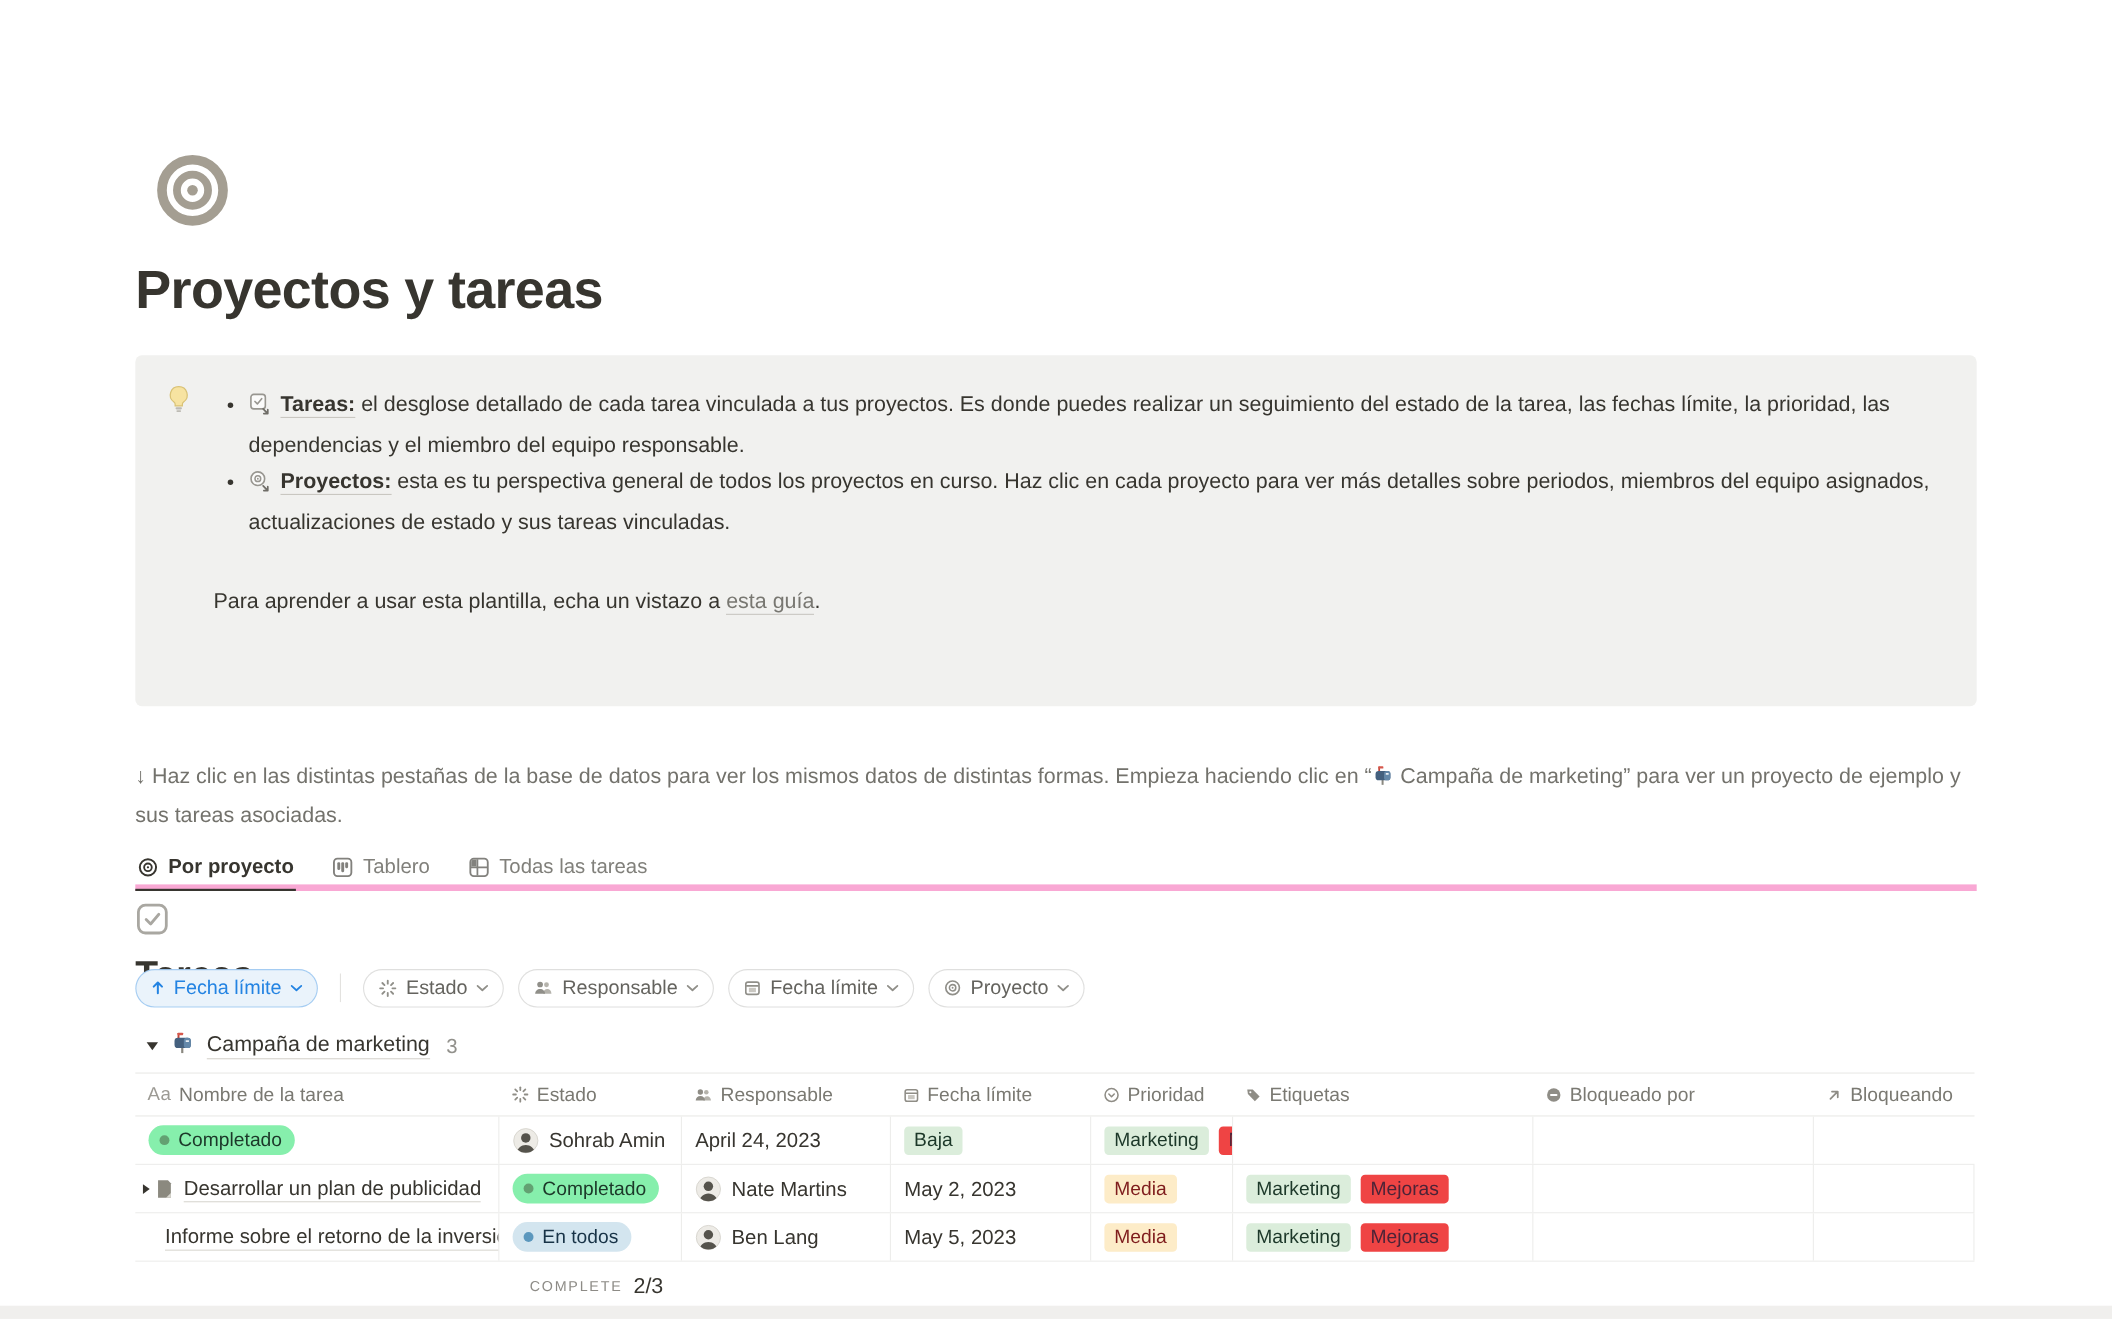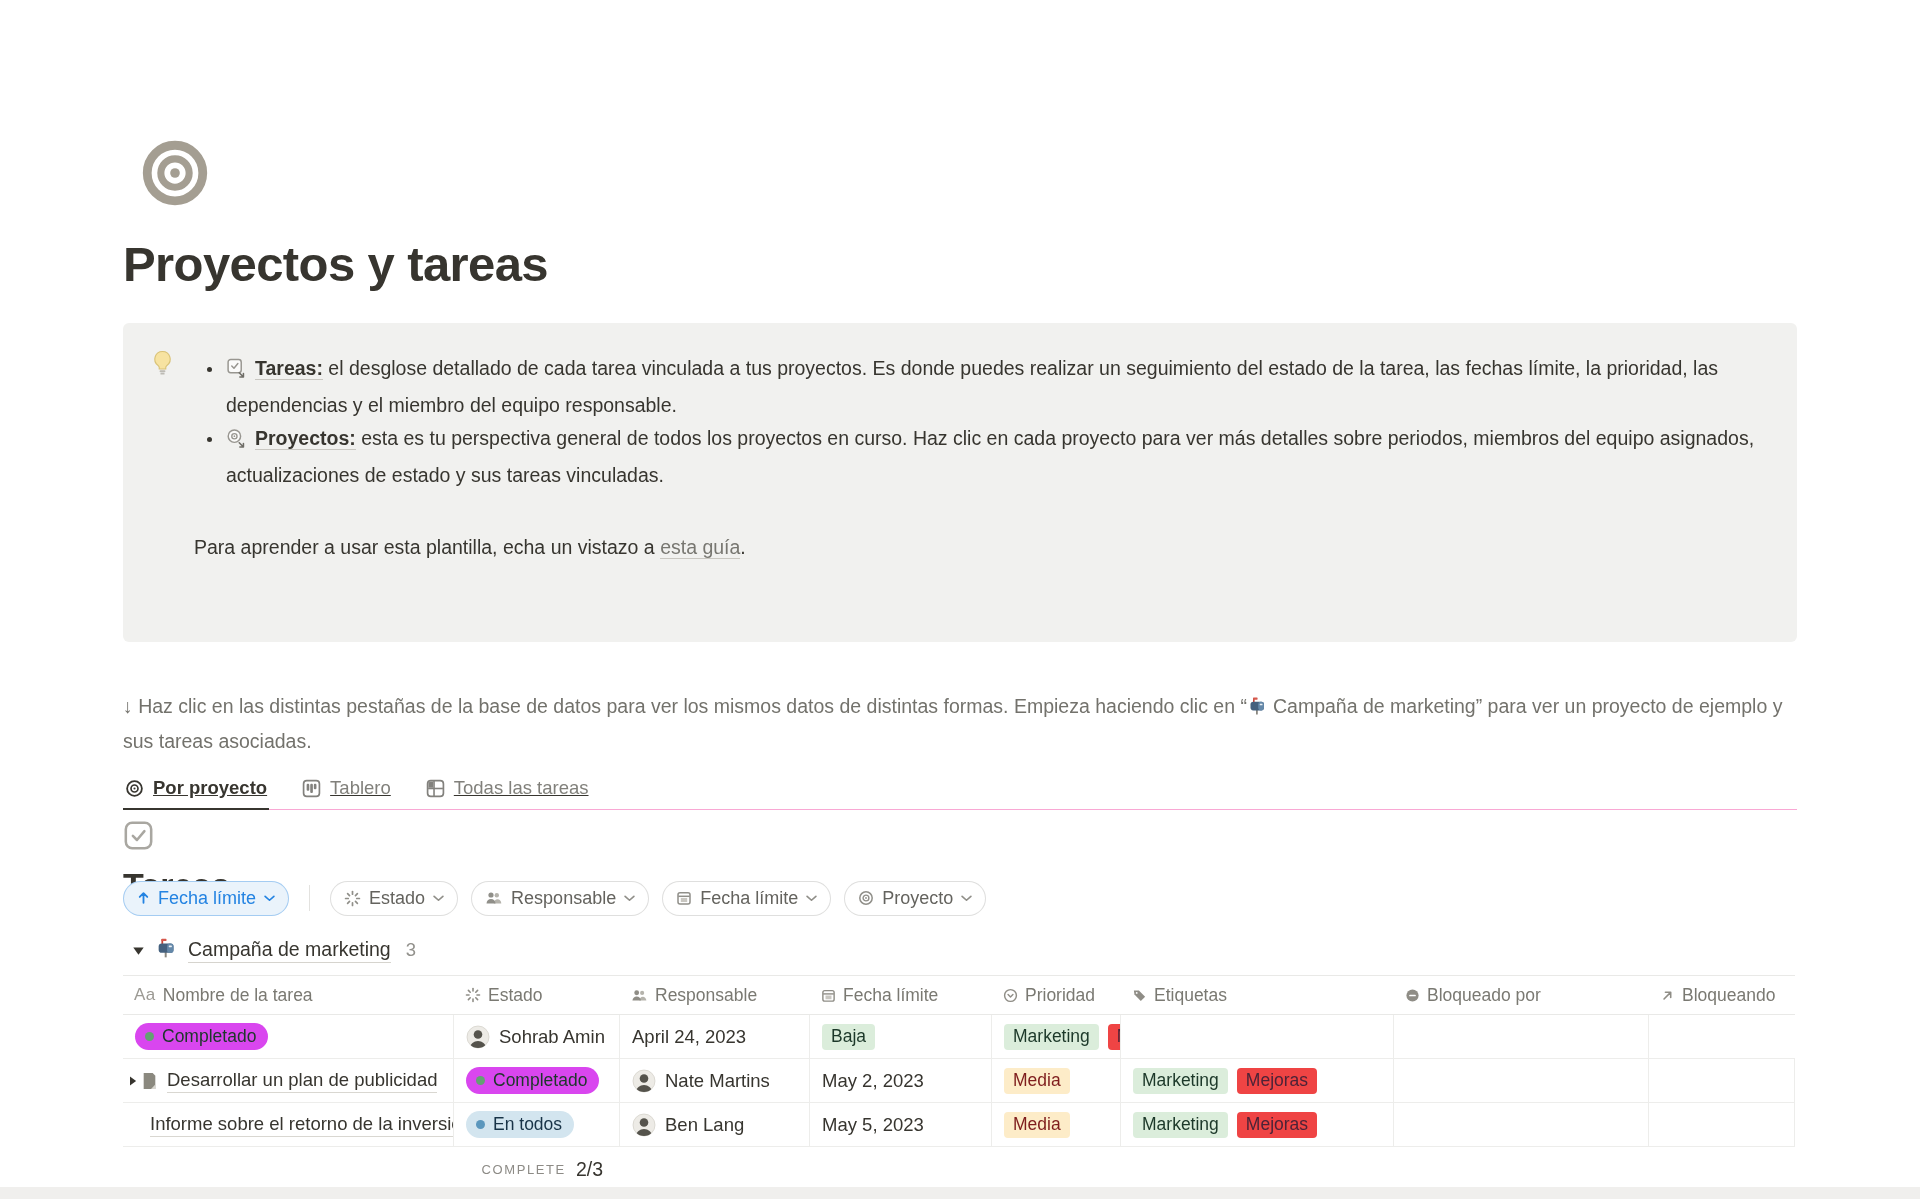--- a/index.html
+++ b/index.html
@@ -24,22 +24,22 @@
   .inline-link{font-weight:600;color:#37352F;text-decoration:none;border-bottom:1px solid #C9C7C1;cursor:pointer;}
   .guide-line{margin-top:39px !important;}
   .gray-link{color:#787771;font-weight:400;border-bottom:1px solid #C9C7C1;cursor:pointer;}
 
   
   .instruction{position:absolute;left:0;top:690px;width:1674px;margin:0;font-size:19.5px;
                line-height:32px;color:#73726C;}
   .mini-mailbox{display:inline-block;vertical-align:-3px;margin:0 4px 0 2px;}
 
   
-  .tabs{position:absolute;left:0;top:768px;width:1674px;height:42px;border-bottom:1px solid #f9a8d4;
-        display:flex;gap:31px;box-sizing:border-box;text-decoration:underline;}
+  .tabs{position:absolute;left:0;top:768px;width:1674px;height:42px;border-bottom:6px solid #f9a8d4;
+        display:flex;gap:31px;box-sizing:border-box;}
   .tab{display:flex;align-items:center;gap:9px;font-size:18.5px;color:#81807B;height:42px;
        box-sizing:border-box;border-bottom:2.5px solid transparent;padding:0 2px;cursor:pointer;}
   .tab.active{color:#37352F;font-weight:600;border-bottom-color:#37352F;}
 
   
   .section-head{position:absolute;left:0;top:820px;display:flex;align-items:flex-start;gap:11px;flex-direction:column;}
   .section-head h2{margin:0;font-size:34px;font-weight:700;}
 
   
   .toolbar{position:absolute;left:0;top:880px;height:36px;display:flex;align-items:center;gap:13px;}
@@ -65,21 +65,21 @@
   .aa{font-size:17px;color:#9C9A94;letter-spacing:0.5px;}
   .trow{height:43px;border-bottom:1px solid #EDEDEB;}
   .td{height:100%;display:flex;align-items:center;padding:0 8px 0 12px;box-sizing:border-box;
       border-right:1px solid #EDEDEB;overflow:hidden;white-space:nowrap;font-size:18.5px;cursor:pointer;}
   .td.name{padding-left:18px;gap:9px;position:relative;}
   .task-name{font-weight:500;border-bottom:1px solid #D9D7D1;padding-bottom:1px;}
   .row-toggle{position:absolute;left:4px;top:50%;transform:translateY(-50%);display:flex;cursor:pointer;}
   .spill{display:inline-flex;align-items:center;gap:8px;height:27px;padding:0 12px 0 10px;
          border-radius:14px;font-size:17.5px;}
   .spill .dot{width:9px;height:9px;border-radius:50%;}
-  .spill.green{background:#d946ef;color:#1C3829;}
+  .spill.green{background:#86efac;color:#1C3829;}
   .spill.green .dot{background:#63A172;}
   .spill.blue{background:#D3E5EF;color:#183347;}
   .spill.blue .dot{background:#5B97BD;}
   .avatar{width:24px;height:24px;margin-right:9px;flex:0 0 24px;}
   .tpill{display:inline-flex;align-items:center;height:26px;padding:0 9px;border-radius:4px;font-size:17.5px;}
   .tpill.green{background:#DBEDDB;color:#1C3829;}
   .tpill.yellow{background:#FDECC8;color:#7f1d1d;}
   .tpill.pink{background:#ef4444;color:#4C2337;}
   .tags{gap:9px;}
   .calcrow{height:45px;border-bottom:1px solid #EDEDEB;display:flex;align-items:center;cursor:pointer;}

